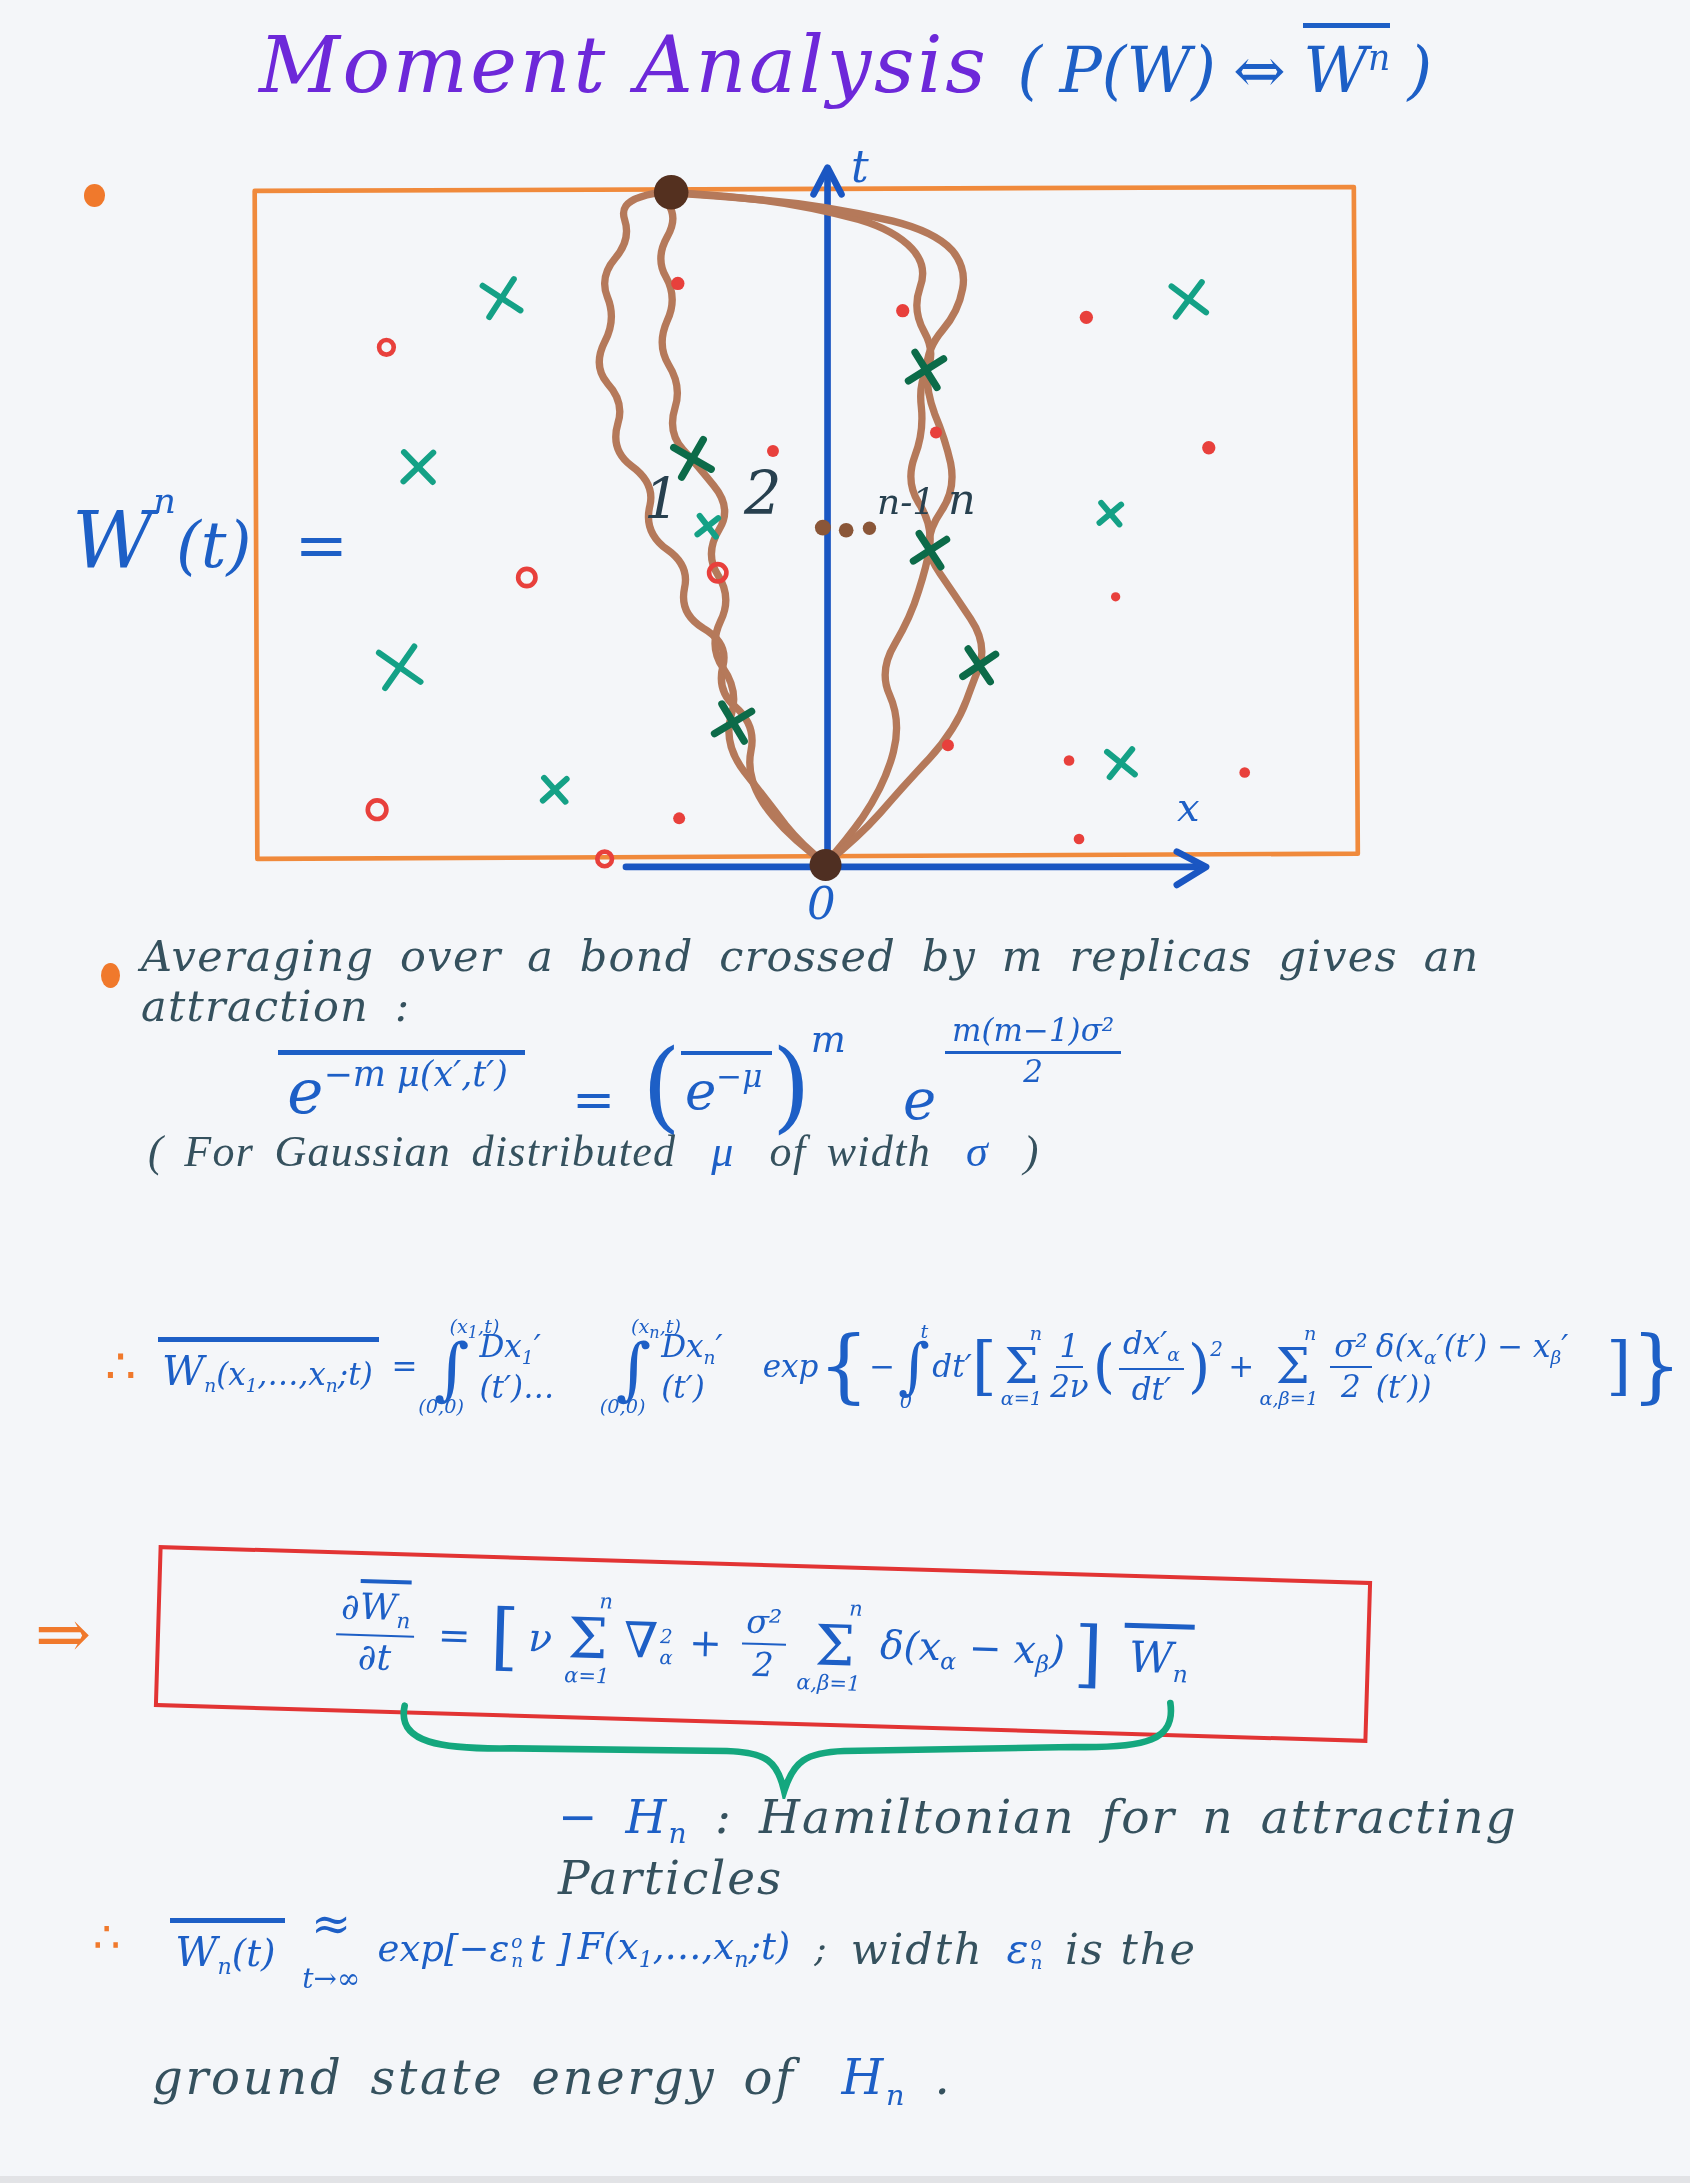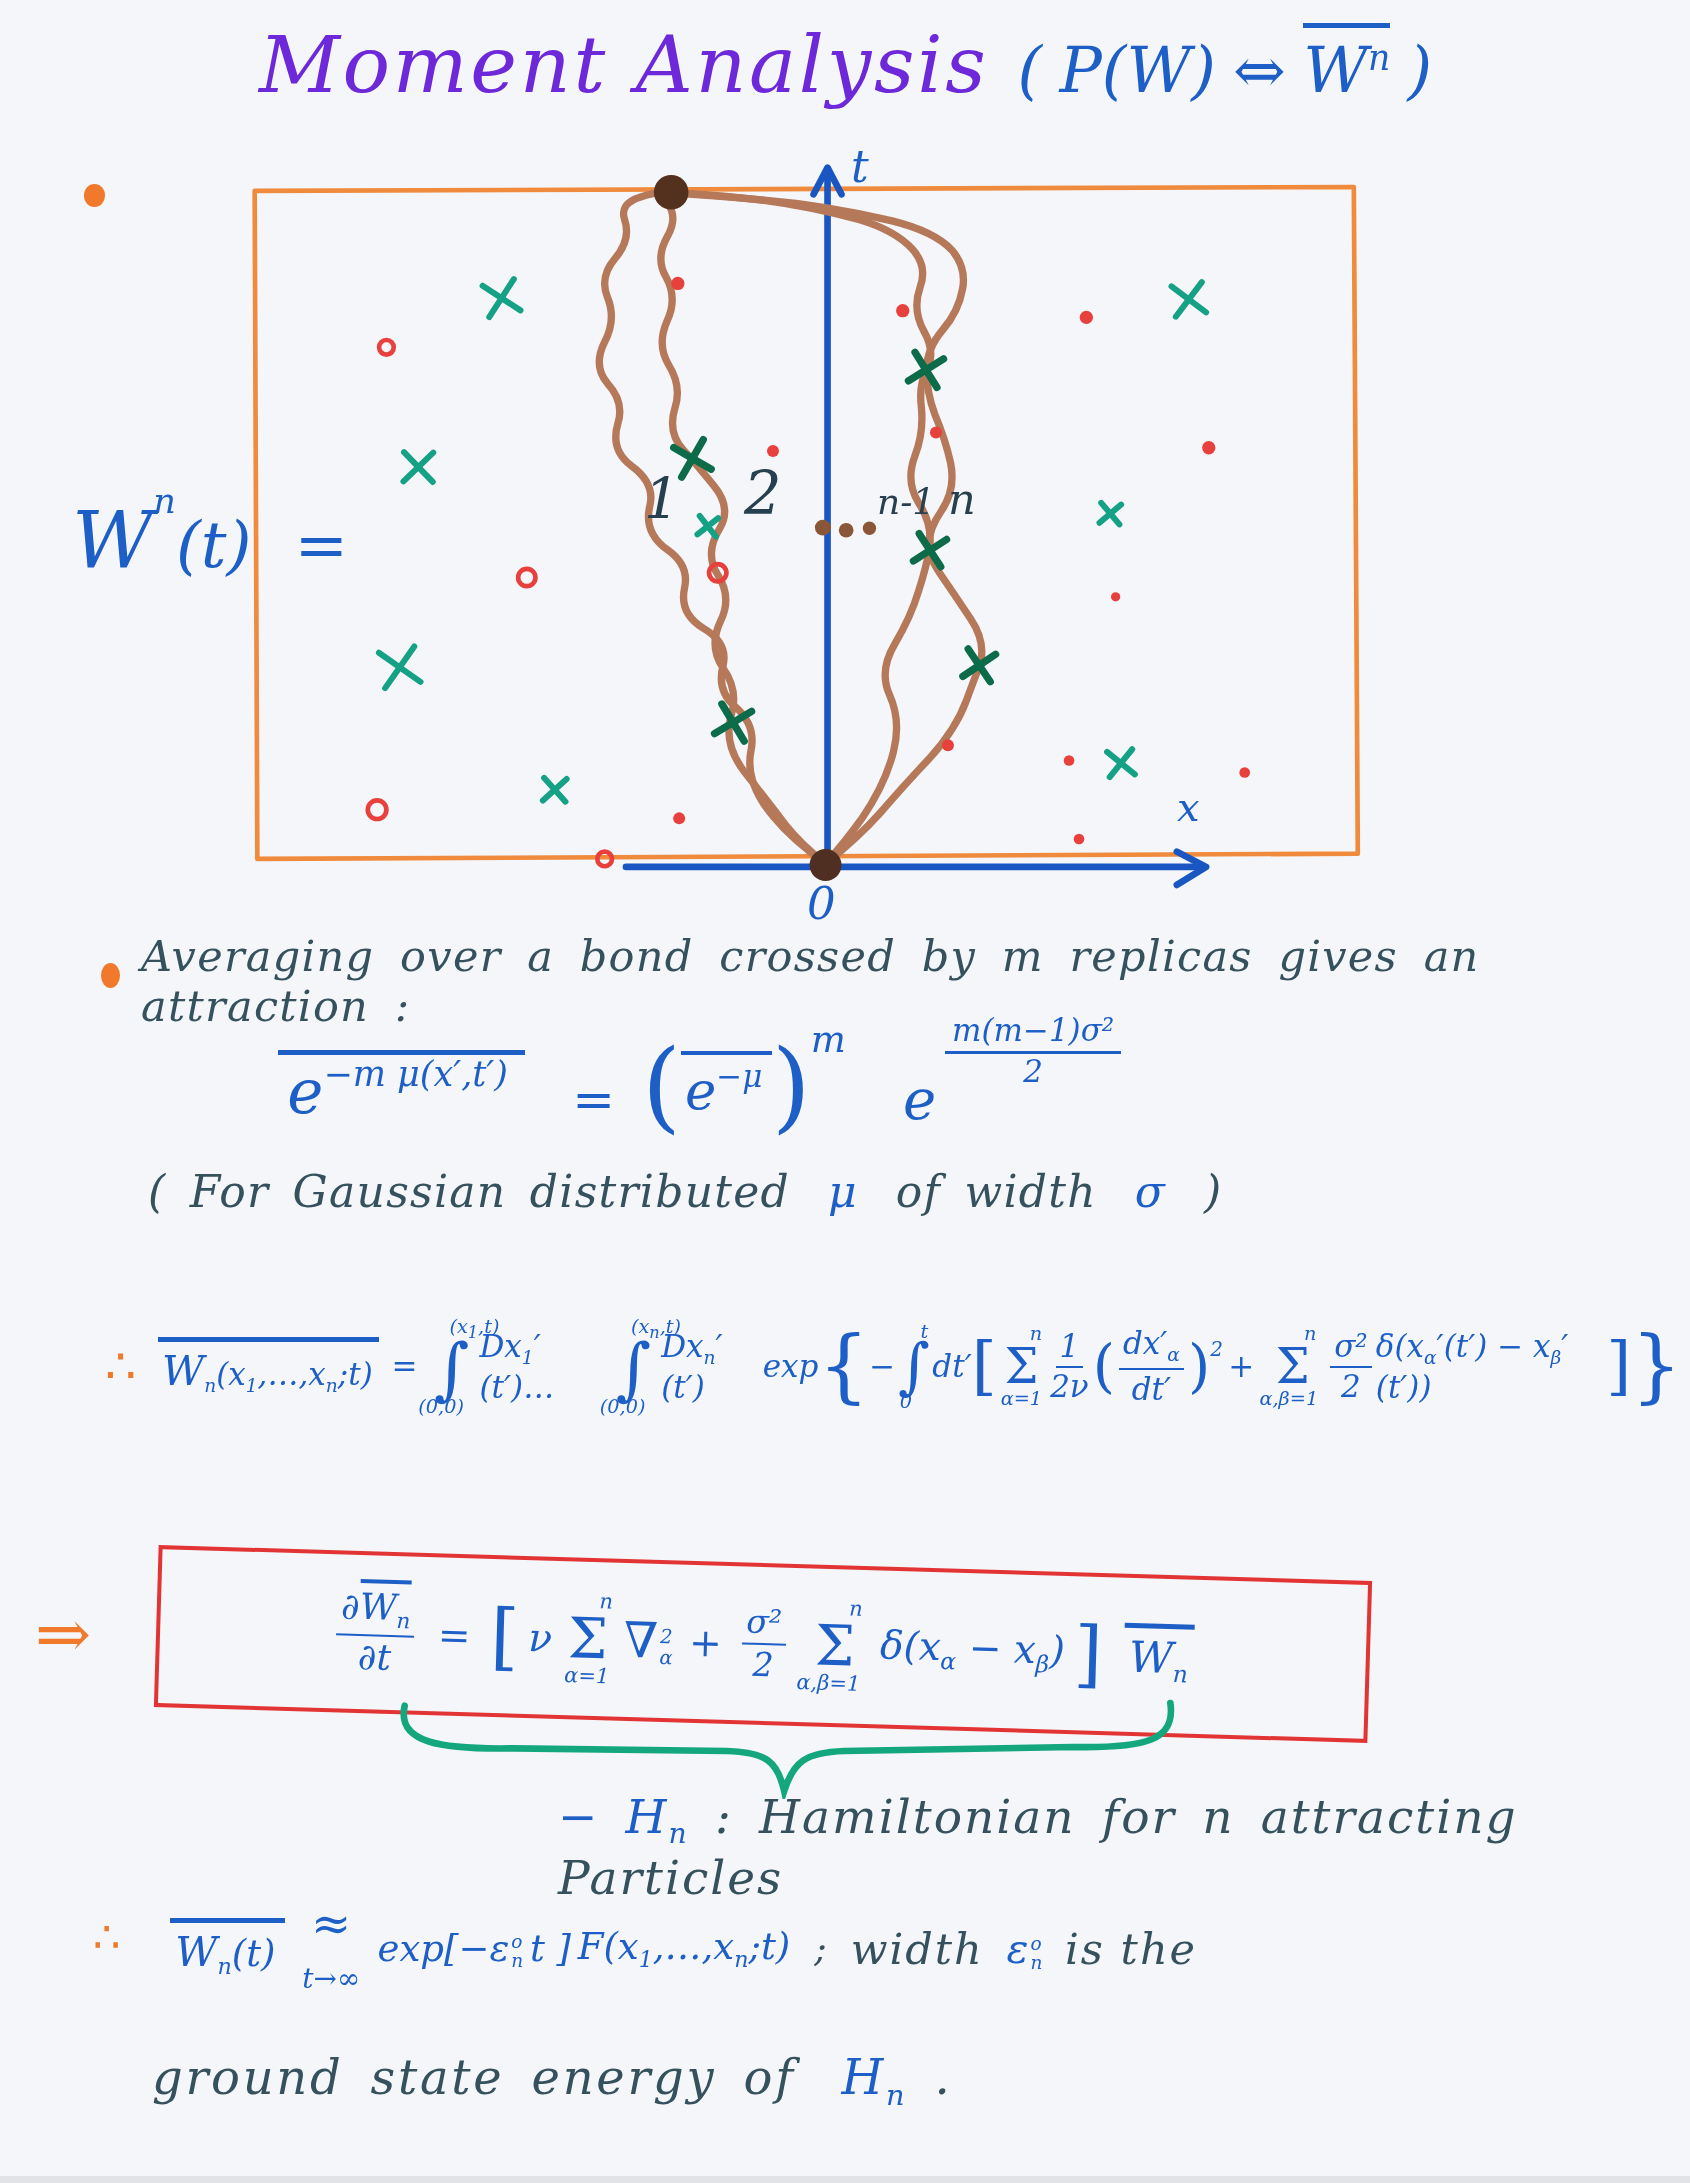--- a/index.html
+++ b/index.html
@@ -31,21 +31,21 @@
   
   .b1row{left:141px;top:931px;width:1551px;font-size:43px;font-style:italic;letter-spacing:1.3px;word-spacing:10.7px;}
   
   .f1row{left:278px;top:1040px;display:flex;align-items:center;font-style:italic;color:#1d5fc6;}
   .f1row .bigE{font-size:61px;line-height:1;}
   .f1row .ex{font-size:35px;vertical-align:super;position:relative;top:-22.6px;}
   .expfrac{display:inline-flex;flex-direction:column;align-items:center;font-size:31px;line-height:1.15;transform:translateY(-35px);margin-left:9.3px;font-style:italic;}
   .expfrac .fn{border-bottom:3.3px solid currentColor;padding:0 6.7px 2.7px;}
   .bigp{font-size:100px;font-weight:200;line-height:.8;font-style:normal;}
   
-  .noterow{left:148px;top:1166px;font-size:44px;font-style:italic;letter-spacing:1.3px;word-spacing:8px;}
+  .noterow{left:148px;top:1126px;font-size:44px;font-style:italic;letter-spacing:1.3px;word-spacing:8px;font-family:Liberation Serif, serif;}
   
   .f2row{left:158px;top:1317px;width:1524px;display:flex;align-items:center;font-size:31px;font-style:italic;color:#1d5fc6;}
   .int{display:inline-flex;flex-direction:column;align-items:center;line-height:1;margin:0 2.7px;}
   .int .lim{font-size:19.3px;}
   .int .up{transform:translateX(22.6px);}
   .int .gl{font-size:68px;line-height:.82;font-style:normal;}
   .int .lo{transform:translateX(-10.7px);}
   .sum{display:inline-flex;flex-direction:column;align-items:center;line-height:1;margin:0 4px;}
   .sum .lim{font-size:19.3px;}
   .sum .gl{font-size:48px;line-height:.95;font-style:normal;}

